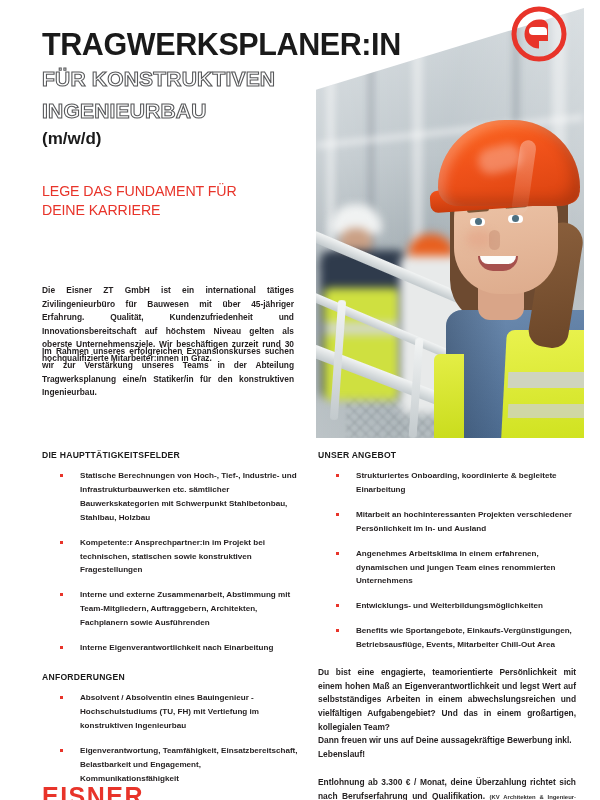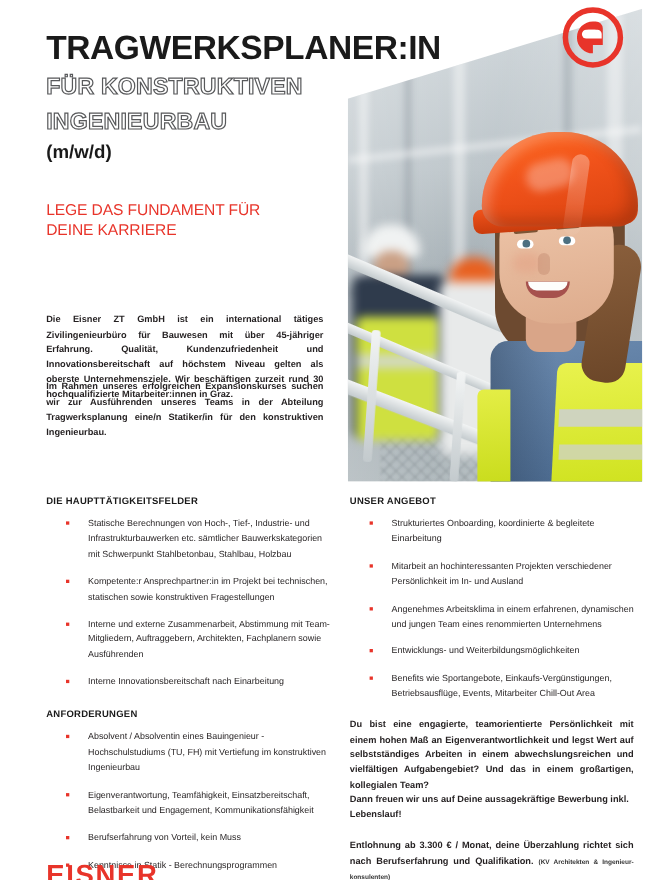--- a/index.html
+++ b/index.html
@@ -194,20 +194,21 @@
     letter-spacing: 0.25px;
     color: #1a1a1a;
     margin: 4px 0 9px 0;
   }
   .sec-head.spaced { margin-top: 17px; }
 
   ul.blist {
     list-style: none;
     margin: 0;
     padding: 0;
+    font-weight: bold;
   }
   ul.blist li {
     position: relative;
     padding-left: 38px;
     margin-bottom: 11px;
     font-size: 8.1px;
     line-height: 1.72;
     color: #231f20;
   }
   ul.blist li::before {
@@ -342,29 +343,29 @@
     <div class="title-sub">INGENIEURBAU</div>
     <div class="title-mwd">(m/w/d)</div>
   </div>
 
   <div class="tagline">
     <div>LEGE DAS FUNDAMENT FÜR</div>
     <div>DEINE KARRIERE</div>
   </div>
 
   <p class="intro p1">Die Eisner ZT GmbH ist ein international tätiges Zivilingenieurbüro für Bauwesen mit über 45-jähriger Erfahrung. Qualität, Kundenzufriedenheit und Innovationsbereitschaft auf höchstem Niveau gelten als oberste Unternehmensziele. Wir beschäftigen zurzeit rund 30 hochqualifizierte Mitarbeiter:innen in Graz.</p>
-  <p class="intro p2">Im Rahmen unseres erfolgreichen Expansionskurses suchen wir zur Ausführenden unseres Teams in der Abteilung Tragwerksplanung eine/n Statiker/in für den konstruktiven Ingenieurbau.</p>
+  <p class="intro p2">Im Rahmen unseres erfolgreichen Expansionskurses suchen wir zur Verstärkung unseres Teams in der Abteilung Tragwerksplanung eine/n Statiker/in für den konstruktiven Ingenieurbau.</p>
 
   <div class="col left">
     <div class="sec-head">DIE HAUPTTÄTIGKEITSFELDER</div>
     <ul class="blist">
       <li>Statische Berechnungen von Hoch-, Tief-, Industrie- und Infrastrukturbauwerken etc. sämtlicher Bauwerkskategorien mit Schwerpunkt Stahlbetonbau, Stahlbau, Holzbau</li>
       <li>Kompetente:r Ansprechpartner:in im Projekt bei technischen, statischen sowie konstruktiven Fragestellungen</li>
       <li>Interne und externe Zusammenarbeit, Abstimmung mit Team-Mitgliedern, Auftraggebern, Architekten, Fachplanern sowie Ausführenden</li>
-      <li>Interne Innovationsbereitschaft nach Einarbeitung</li>
+      <li>Interne Eigenverantwortlichkeit nach Einarbeitung</li>
     </ul>
 
     <div class="sec-head spaced">ANFORDERUNGEN</div>
     <ul class="blist">
       <li>Absolvent / Absolventin eines Bauingenieur - Hochschulstudiums (TU, FH) mit Vertiefung im konstruktiven Ingenieurbau</li>
       <li>Eigenverantwortung, Teamfähigkeit, Einsatzbereitschaft, Belastbarkeit und Engagement, Kommunikationsfähigkeit</li>
       <li>Berufserfahrung von Vorteil, kein Muss</li>
       <li>Kenntnisse in Statik - Berechnungsprogrammen</li>
 
     </ul>

